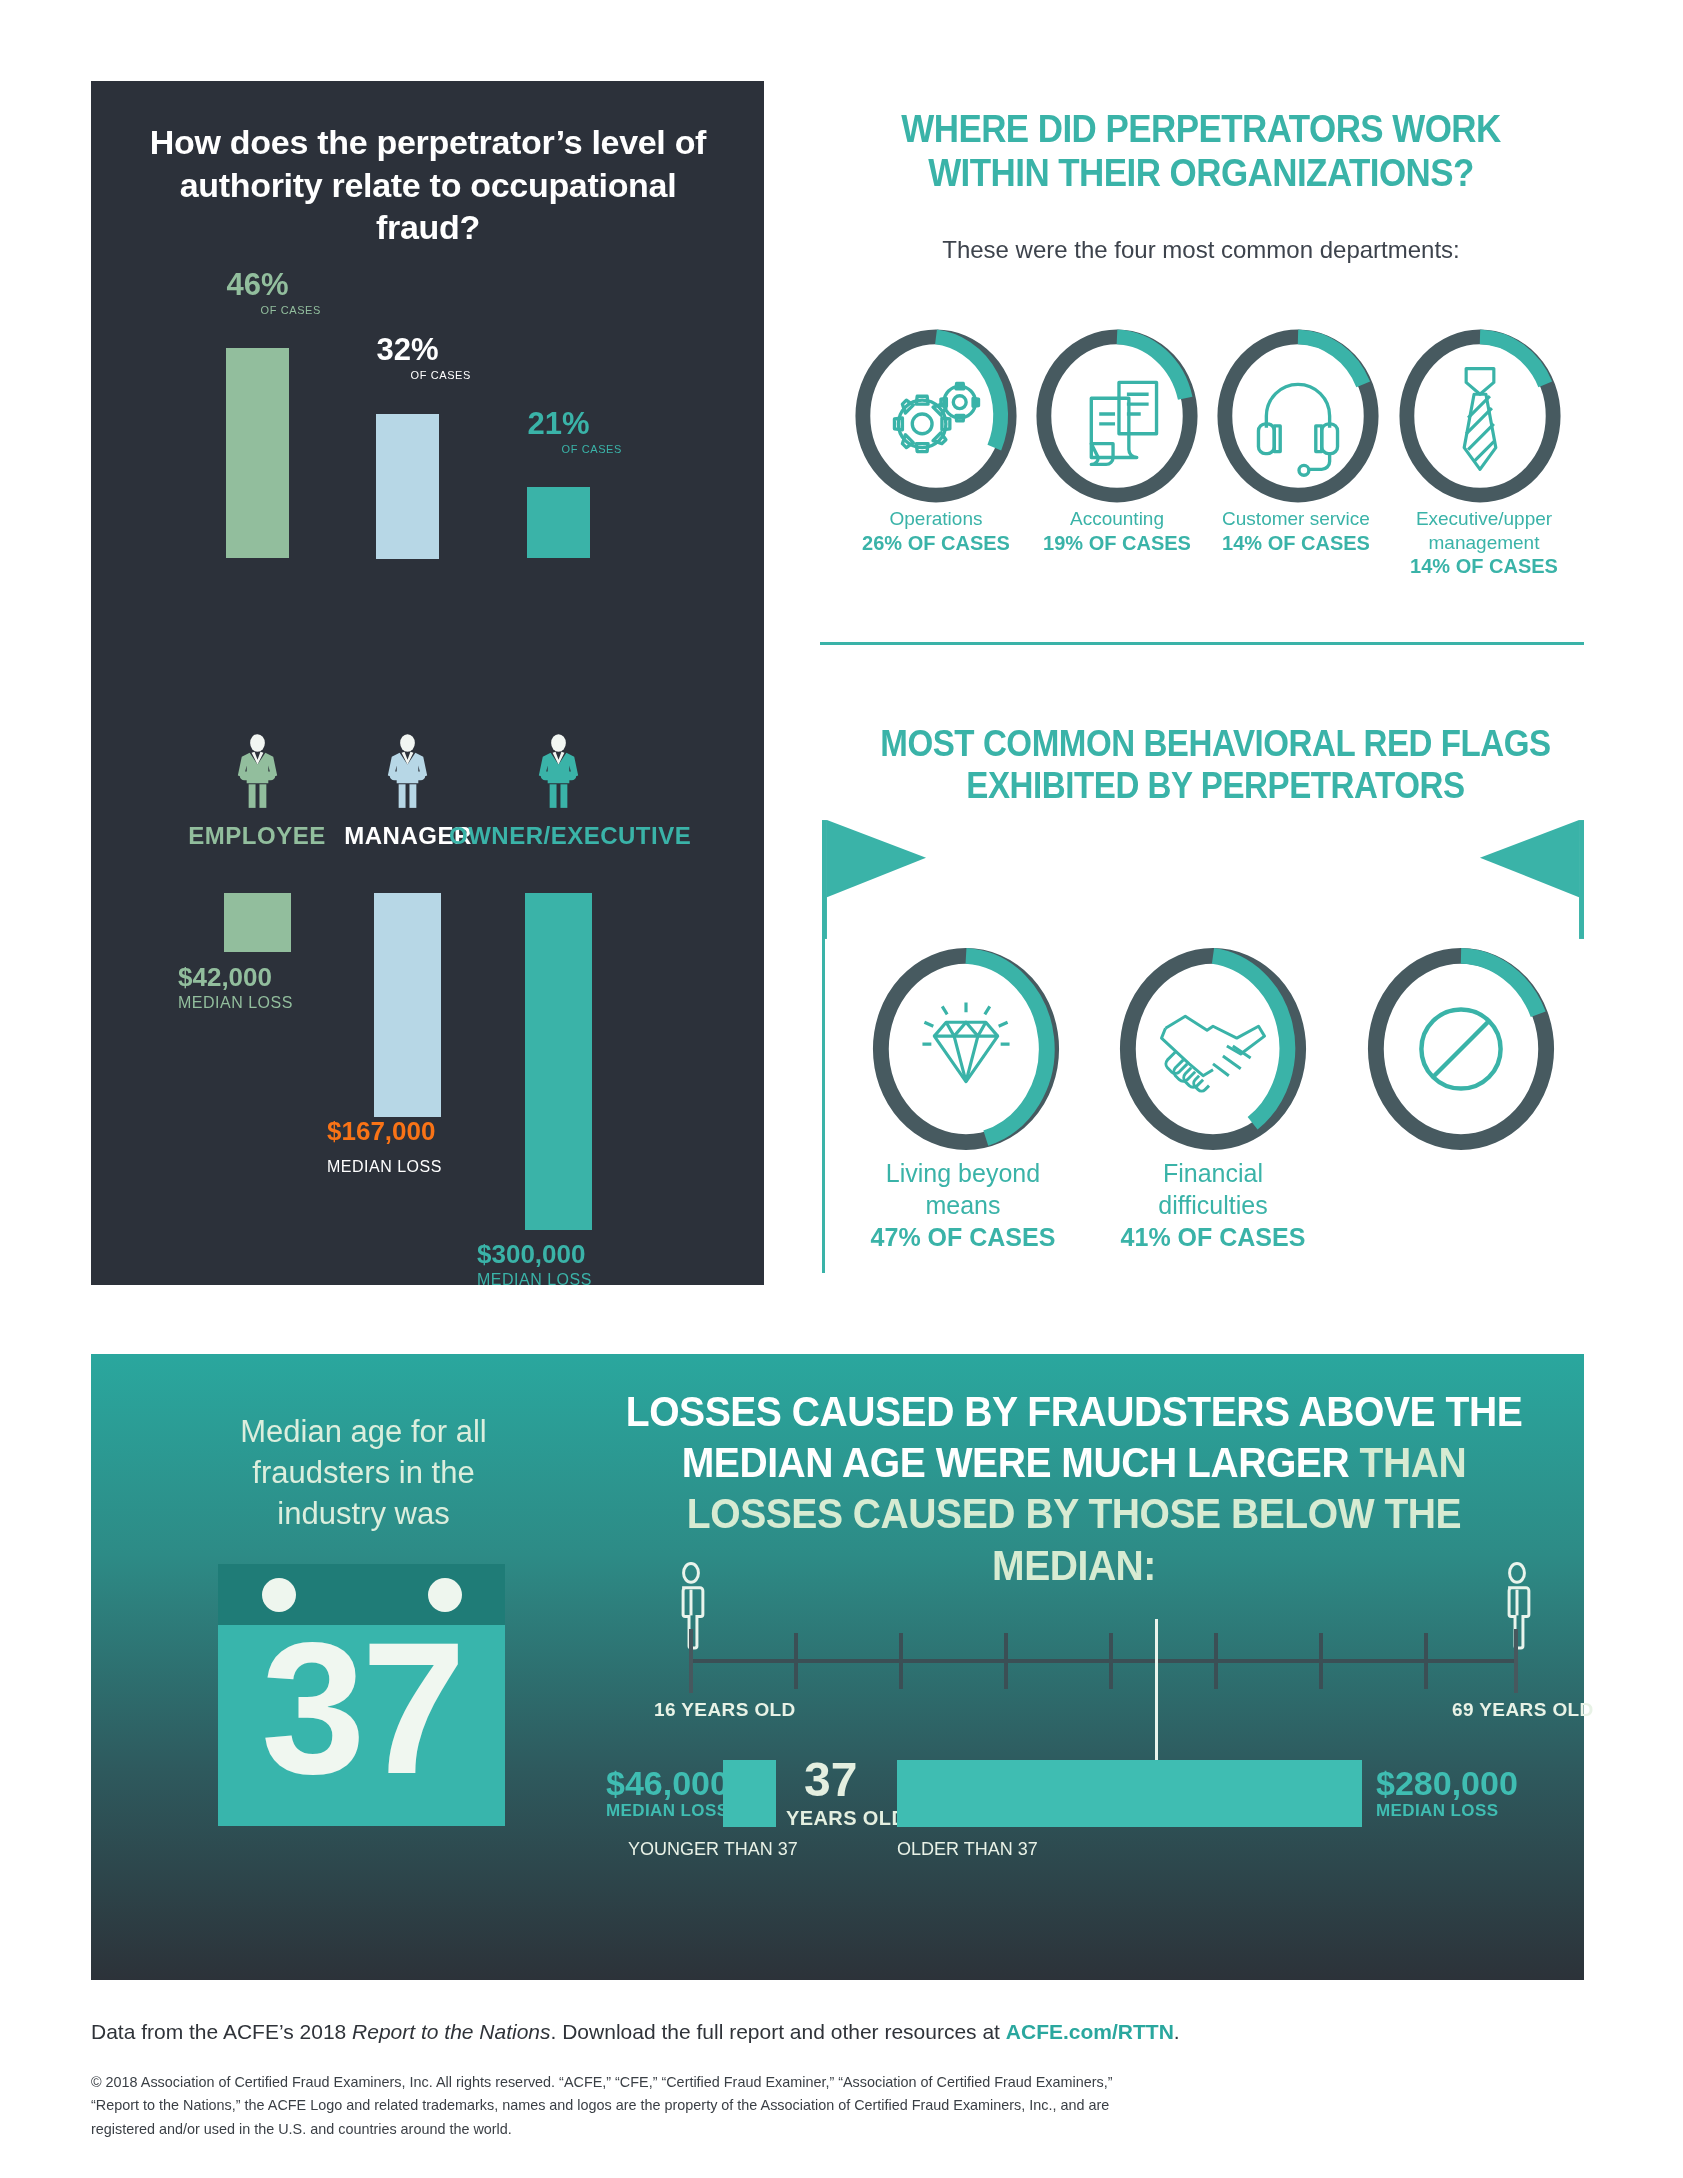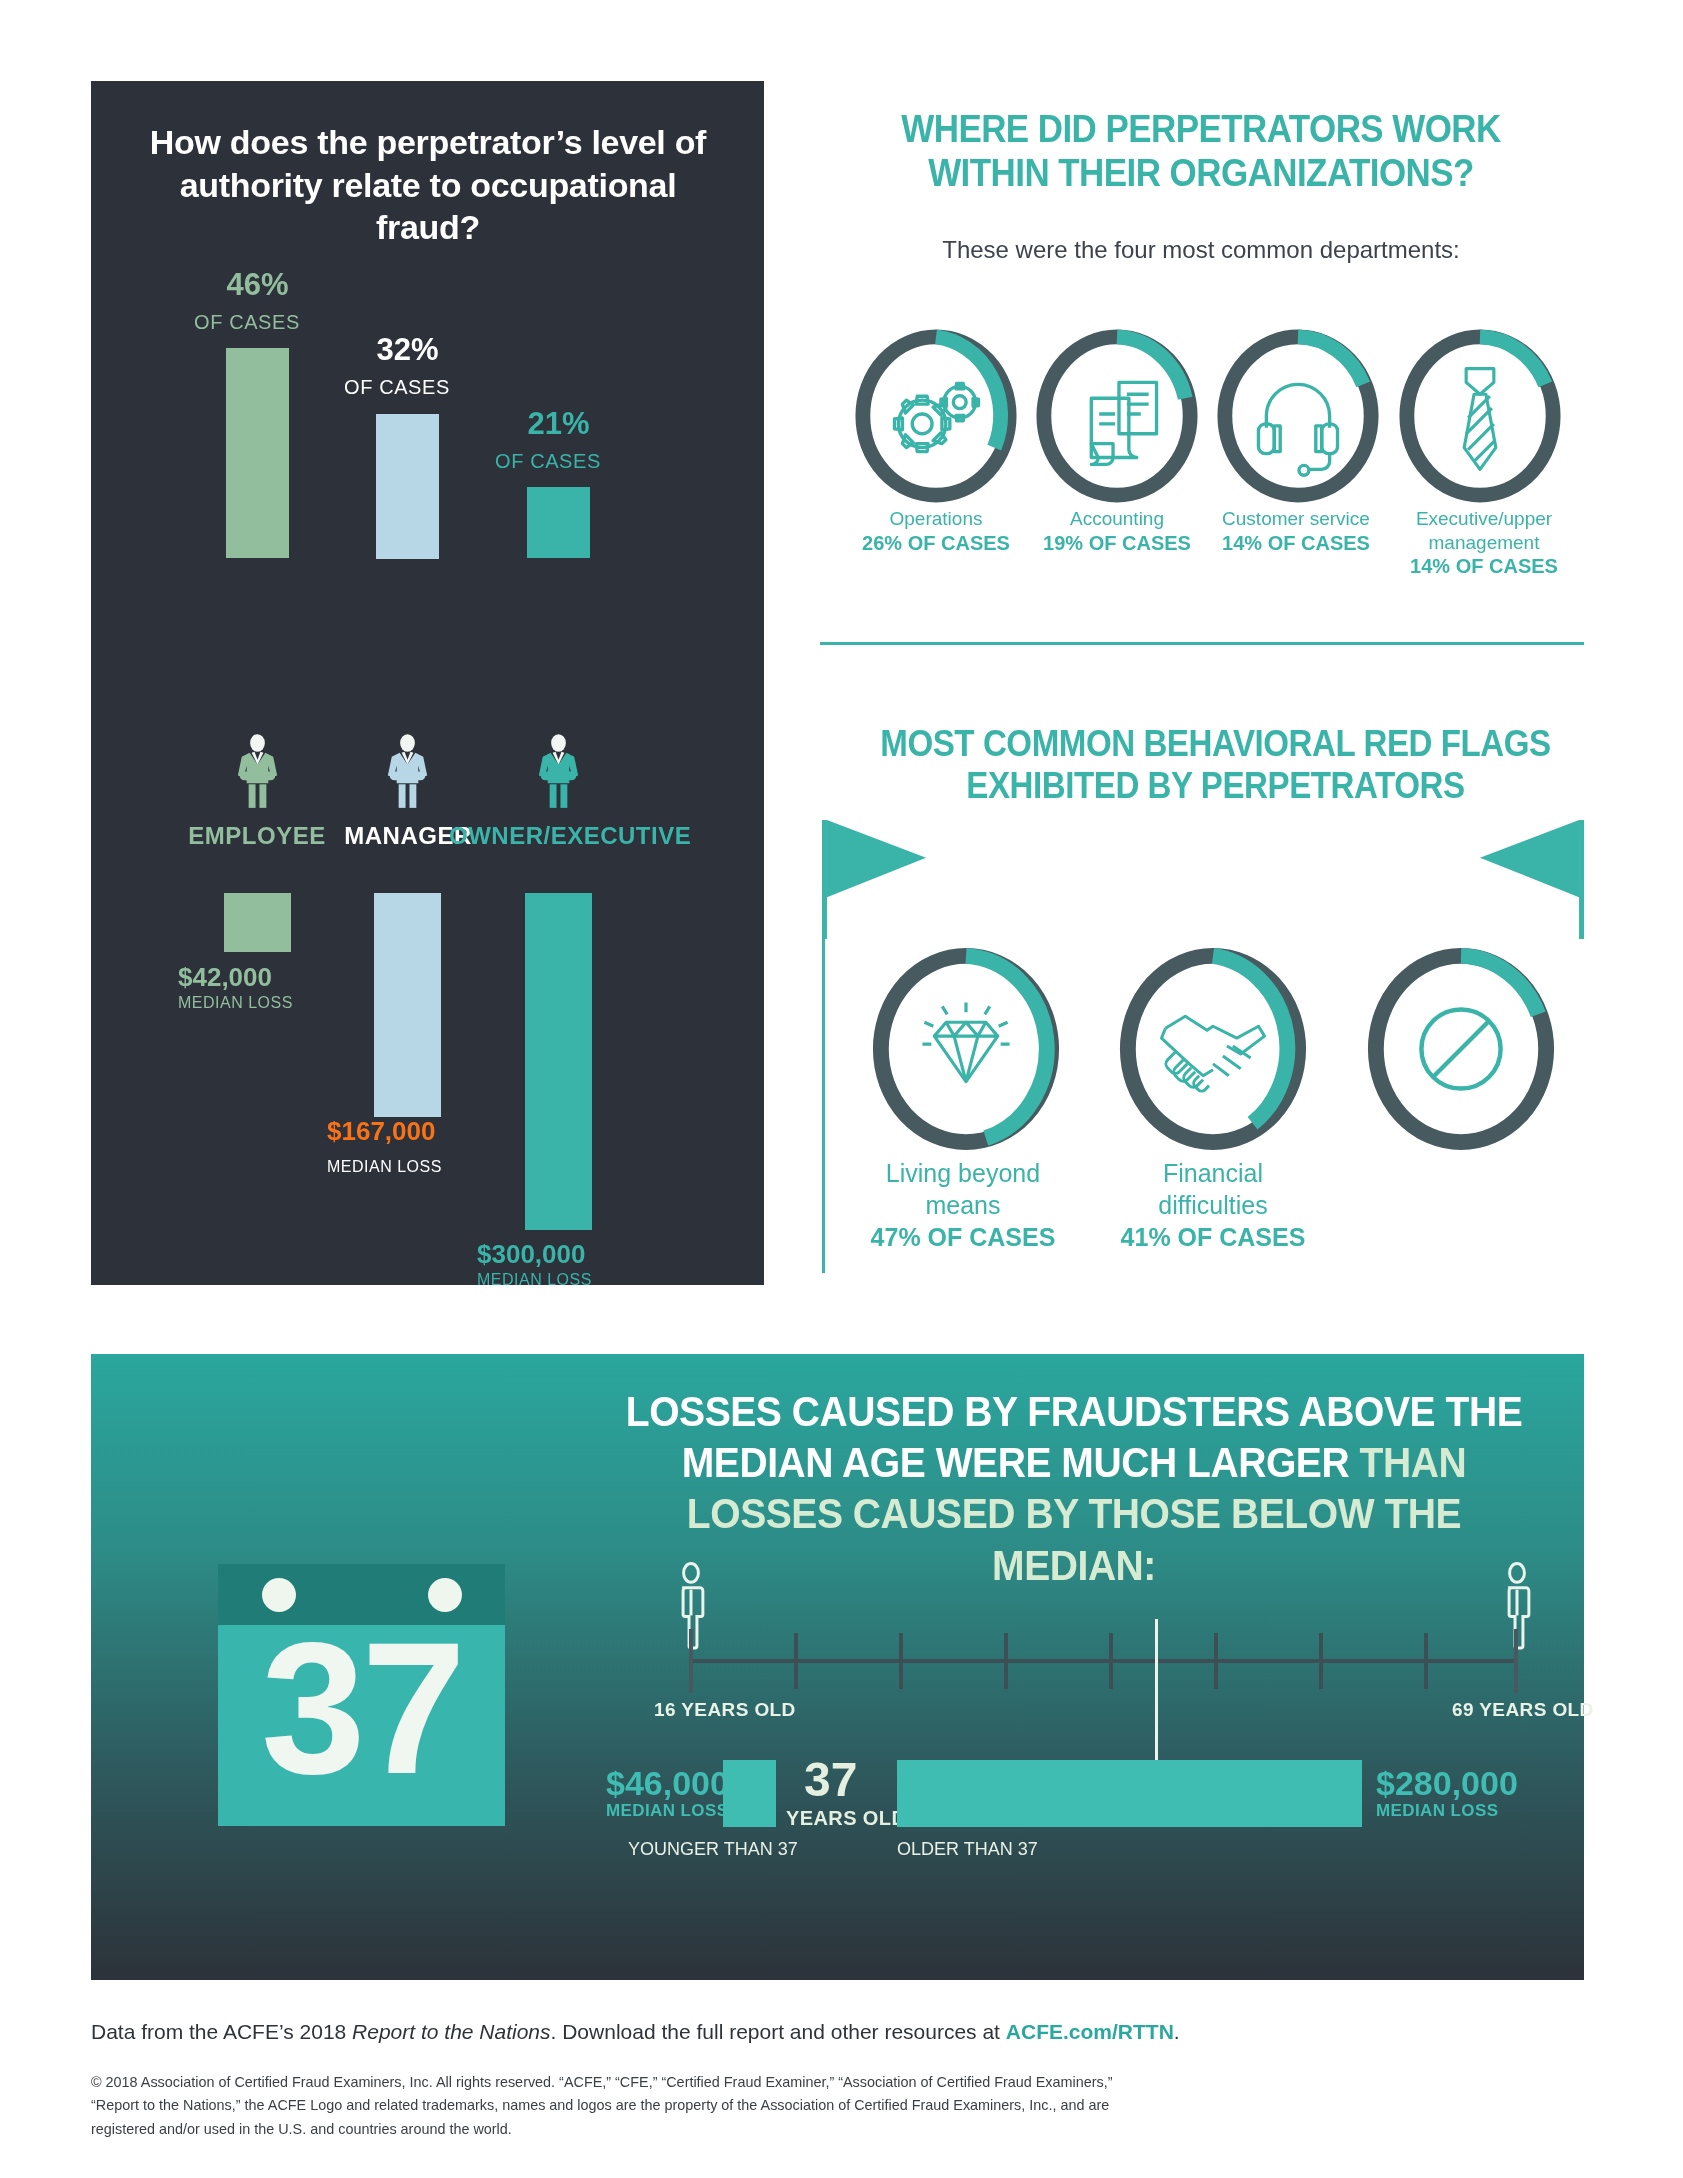--- a/index.html
+++ b/index.html
@@ -19,21 +19,21 @@
   }
   .dp-title {
     position: absolute; left: 36px; top: 40px; width: 602px;
     text-align: center; color: #ffffff;
     font-size: 34px; font-weight: bold; line-height: 1.25;
     letter-spacing: -0.3px;
   }
 
   .pct-col { position: absolute; }
   .pct-val { font-size: 31px; font-weight: bold; line-height: 1; text-align:center; }
-  .pct-sub { font-size: 20px; font-weight: normal; letter-spacing: 0.6px; text-align:left; margin-top: 11px; }
+  .pct-sub { font-size: 11px; font-weight: normal; letter-spacing: 0.6px; text-align:right; margin-top: 4px; }
 
   .topbar { position: absolute; width: 63px; }
 
   .person { position:absolute; width: 59px; height: 75px; }
   .role-label {
     position:absolute; font-size: 24px; font-weight: bold;
     letter-spacing: 0.5px; text-align:center; white-space: nowrap;
   }
 
   .lossbar { position:absolute; width: 67px; }
@@ -384,20 +384,21 @@
         <path d="M100 11 A86 94 0 0 1 178 70" fill="none" stroke="#3ab3a8" stroke-width="16"></path>
         <g fill="none" stroke="#3ab3a8" stroke-width="4.5">
           <circle cx="100" cy="105" r="40"></circle>
           <line x1="72" y1="133" x2="128" y2="77"></line>
         </g>
       </svg>
     </div>
   </div>
 
   <div class="teal-panel">
+    <div class="tp-lefttext">Median age for all fraudsters in the industry was</div>
 
     <div class="calendar">
       <div class="cal-top"></div>
       <div class="cal-dot" style="left:44px;"></div>
       <div class="cal-dot" style="left:210px;"></div>
       <div class="cal-body"></div>
       <div class="cal-num">37</div>
     </div>
 
     <div class="tp-title">

